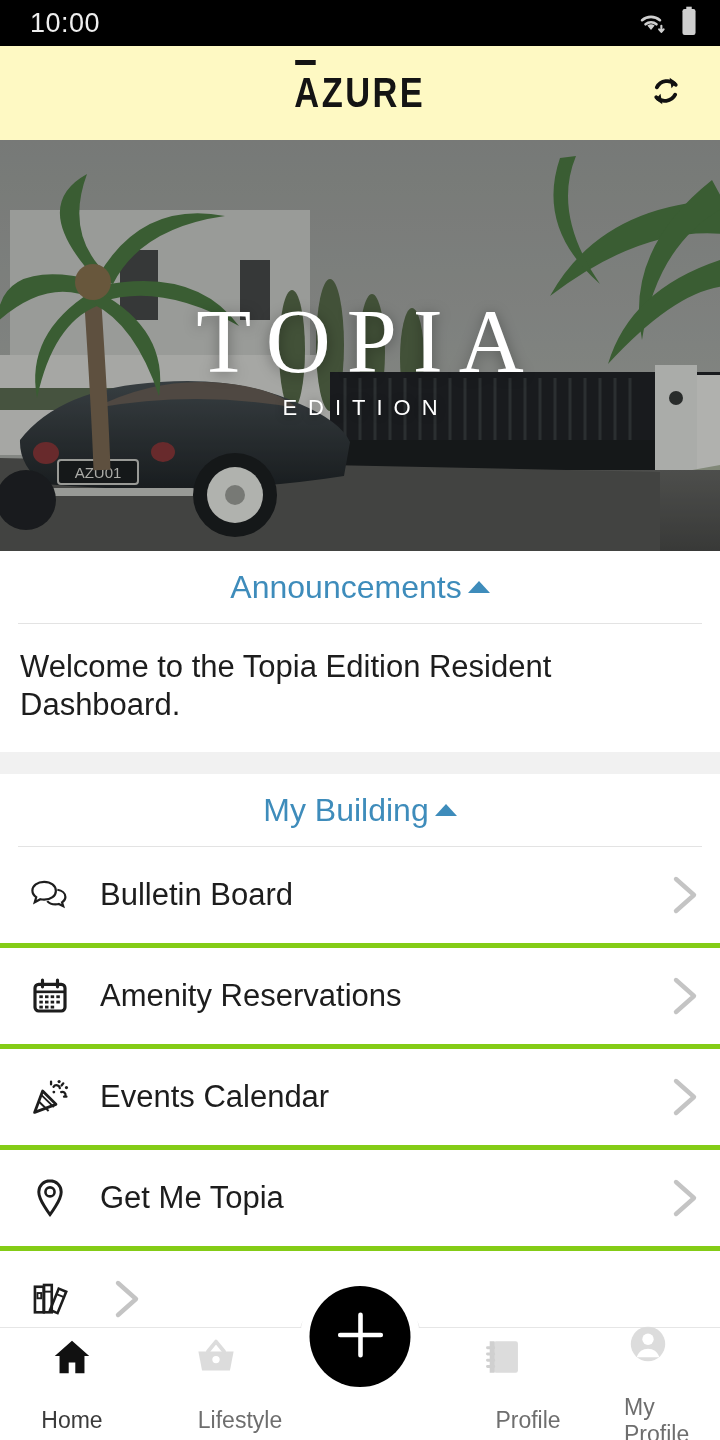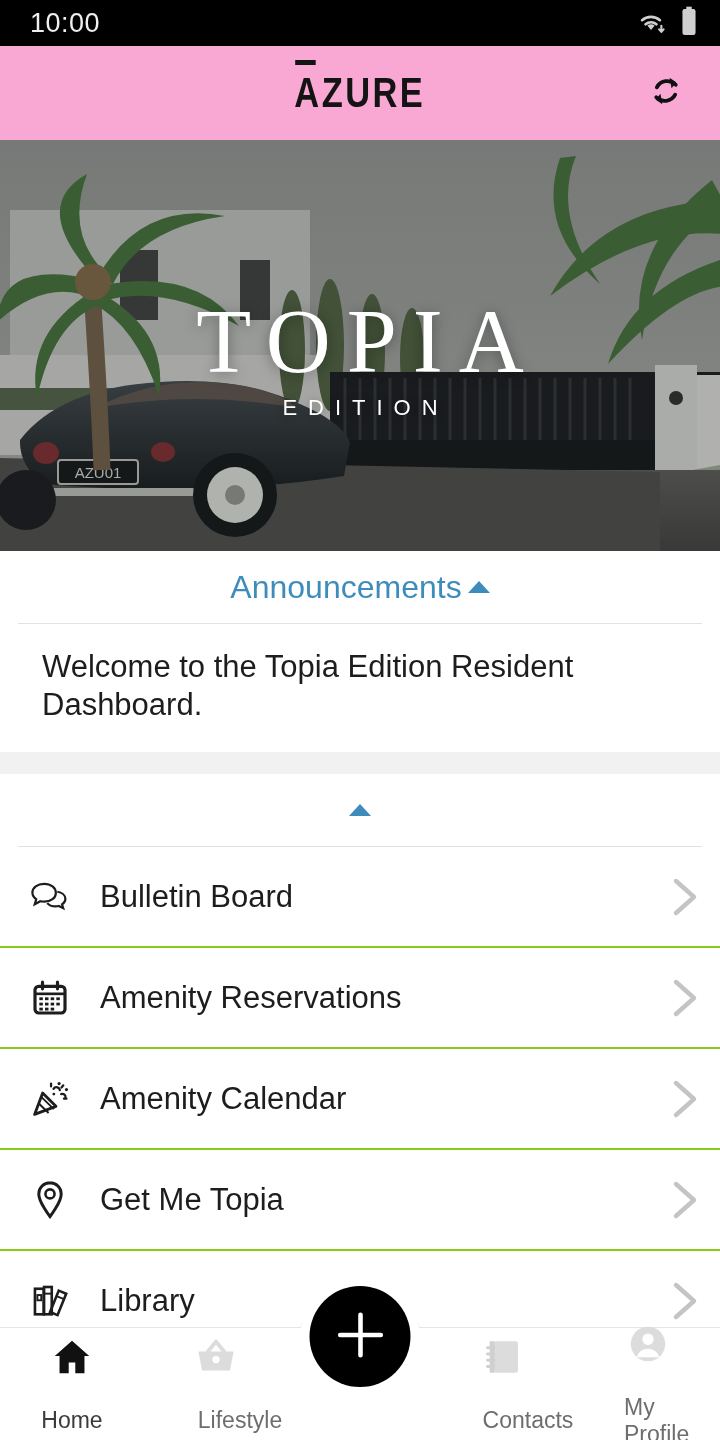--- a/index.html
+++ b/index.html
@@ -15,21 +15,21 @@
   .statusbar {
     height: 46px; background:#000; color:#e8e8e8;
     display:flex; align-items:center; justify-content:space-between;
     padding: 0 22px 0 30px;
   }
   .status-time { font-size: 27px; letter-spacing: .5px; color:#efefef; }
   .status-right { display:flex; align-items:center; gap:12px; }
 
   
   .appbar {
-    height: 94px; background:#f9a8d4;
+    height: 94px; background:#fef9c3;
     display:flex; align-items:center; justify-content:center;
     position:relative;
   }
   .brand {
     font-family:"Liberation Sans", sans-serif;
     font-weight:700; font-size:42px; letter-spacing:3px;
     color:#141414; transform: scaleX(.82); transform-origin:center;
     position:relative;
   }
   .brand .macron {
@@ -61,27 +61,27 @@
   
   .section { background:#fff; }
   .section-head {
     height:72px; display:flex; align-items:center; justify-content:center; gap:6px;
   }
   .section-title { color:#3e8cbb; font-size:32px; }
   .caret { width:0;height:0;border-left:11px solid transparent;border-right:11px solid transparent;border-bottom:12px solid #3e8cbb; }
   .divider { height:1px; background:#e3e3e3; margin:0 18px; }
   .gap { height:22px; background:#f1f1f1; }
 
-  .announce-body { padding:24px 20px 28px 20px;margin-left:22px; }
+  .announce-body { padding:24px 20px 28px 20px; }
   .announce-text { font-size:31px; line-height:1.23; color:#1d1d1d; }
 
   
   .list-item {
     height:101px; display:flex; align-items:center;
-    border-bottom:2px solid #84cc16; padding:0 22px 0 0;
+    border-bottom:5px solid #84cc16; padding:0 22px 0 0;
     background:#fff;
   }
   .item-icon { width:100px; display:flex; align-items:center; justify-content:center; flex:0 0 100px; }
   .item-label { flex:1; font-size:31px; color:#1d1d1d; }
   .chev { width:40px; display:flex; align-items:center; justify-content:flex-end; }
 
   
   .bottomnav {
     position:absolute; left:0; bottom:0; width:720px; height:113px;
     background:#fff; border-top:1px solid #e6e6e6;
@@ -253,20 +253,21 @@
       <div class="divider"></div>
       <div class="announce-body">
         <div class="announce-text">Welcome to the Topia Edition Resident Dashboard.</div>
       </div>
     </div>
 
     <div class="gap"></div>
 
     <div class="section">
       <div class="section-head">
+        <span class="section-title">My Building</span>
         <span class="caret"></span>
       </div>
       <div class="divider"></div>
 
       <div class="list-item">
         <span class="item-icon">
           <svg width="44" height="36" viewBox="0 0 30 24">
             <path d="M11 3c-4.6 0-8 2.6-8 6 0 1.8 1 3.4 2.6 4.5L4.6 17l3.8-2.1c.8.2 1.7.3 2.6.3 4.6 0 8-2.6 8-6S15.6 3 11 3z" fill="none" stroke="#1d1d1d" stroke-width="1.5"></path>
             <path d="M20 8.4c3.2.5 5.5 2.5 5.5 4.9 0 1.5-.9 2.8-2.3 3.7l.8 2.6-3-1.5c-.7.2-1.5.3-2.3.3-2.4 0-4.5-.9-5.6-2.2" fill="none" stroke="#1d1d1d" stroke-width="1.5"></path>
           </svg>
@@ -318,21 +319,21 @@
               <path d="M18.4 9.2c1.4-.6 2.8.6 2.4 2"></path>
               <path d="M12.6 3.2v1.6M19.6 4.2l-1 1.2M21.4 11.8h-1.4"></path>
             </g>
             <g fill="#1d1d1d">
                 <circle cx="17.2" cy="3.2" r=".9"></circle>
                 <circle cx="21.4" cy="6.6" r=".9"></circle>
                 <circle cx="14.2" cy="9.2" r=".8"></circle>
               </g>
           </svg>
         </span>
-        <span class="item-label">Amenity Calendar</span>
+        <span class="item-label">Events Calendar</span>
         <span class="chev">
           <svg width="26" height="40" viewBox="0 0 13 20">
               <path d="M2 2l9 8-9 8" fill="none" stroke="#c4c4c4" stroke-width="2.2" stroke-linecap="round" stroke-linejoin="round"></path>
             </svg>
         </span>
       </div>
 
       <div class="list-item">
         <span class="item-icon">
           <svg width="38" height="42" viewBox="0 0 20 24">
@@ -354,21 +355,20 @@
             <rect x="3.4" y="5" width="5" height="14.6" fill="none" stroke="#1d1d1d" stroke-width="1.5"></rect>
             <rect x="4.8" y="8.6" width="2.2" height="3" fill="none" stroke="#1d1d1d" stroke-width="1.1"></rect>
             <rect x="8.6" y="4" width="4.4" height="15.6" fill="none" stroke="#1d1d1d" stroke-width="1.5"></rect>
             <path d="M8.6 7.8h4.4" stroke="#1d1d1d" stroke-width="1.1"></path>
             <g transform="rotate(22 17 13)">
               <rect x="14.4" y="6.6" width="4.6" height="13.2" fill="none" stroke="#1d1d1d" stroke-width="1.5"></rect>
               <path d="M14.4 10h4.6" stroke="#1d1d1d" stroke-width="1.1"></path>
             </g>
           </svg>
         </span>
-        <span class="item-label">Library</span>
         <span class="chev">
           <svg width="26" height="40" viewBox="0 0 13 20">
               <path d="M2 2l9 8-9 8" fill="none" stroke="#c4c4c4" stroke-width="2.2" stroke-linecap="round" stroke-linejoin="round"></path>
             </svg>
         </span>
       </div>
     </div>
   </div>
 
   <div class="notch"></div>
@@ -395,21 +395,21 @@
     <div class="nav-item">
       <span>
         <svg width="44" height="44" viewBox="0 0 24 24">
           <rect x="6.4" y="3.4" width="13.2" height="17.2" rx="1.2" fill="#dcdcdc"></rect>
           <rect x="4.2" y="3.4" width="2.6" height="17.2" fill="#d0d0d0"></rect>
           <g stroke="#d0d0d0" stroke-width="1.6" stroke-linecap="round">
             <path d="M3 7h3.4M3 10.4h3.4M3 13.8h3.4M3 17.2h3.4"></path>
           </g>
         </svg>
       </span>
-      <span class="nav-label muted">Contacts</span>
+      <span class="nav-label muted">Profile</span>
     </div>
     <div class="nav-item">
       <span>
         <svg width="46" height="44" viewBox="0 0 24 24">
           <circle cx="12" cy="12" r="9.4" fill="#dcdcdc"></circle>
           <circle cx="12" cy="9.4" r="3.1" fill="#ffffff"></circle>
           <path d="M5.8 19.2c1.1-3.1 3.4-4.6 6.2-4.6s5.1 1.5 6.2 4.6z" fill="#ffffff"></path>
         </svg>
       </span>
       <span class="nav-label muted">My Profile</span>

